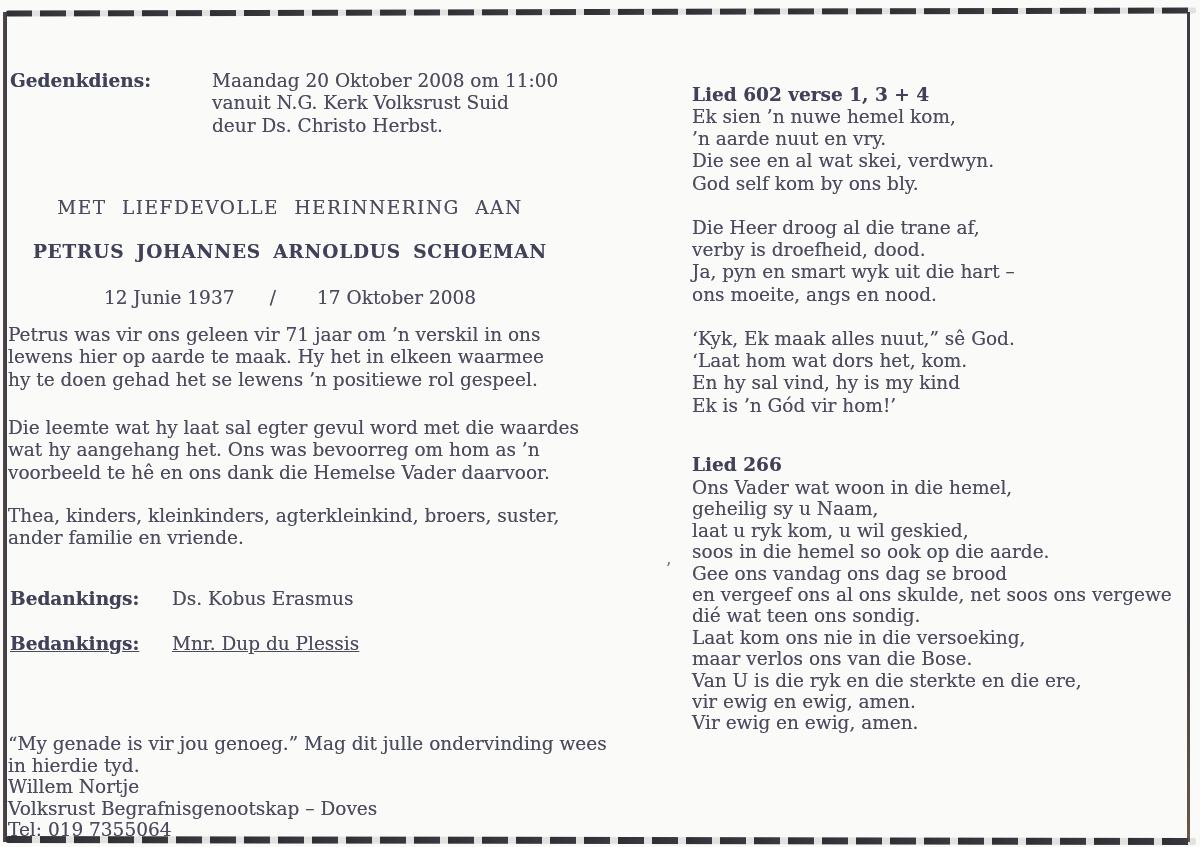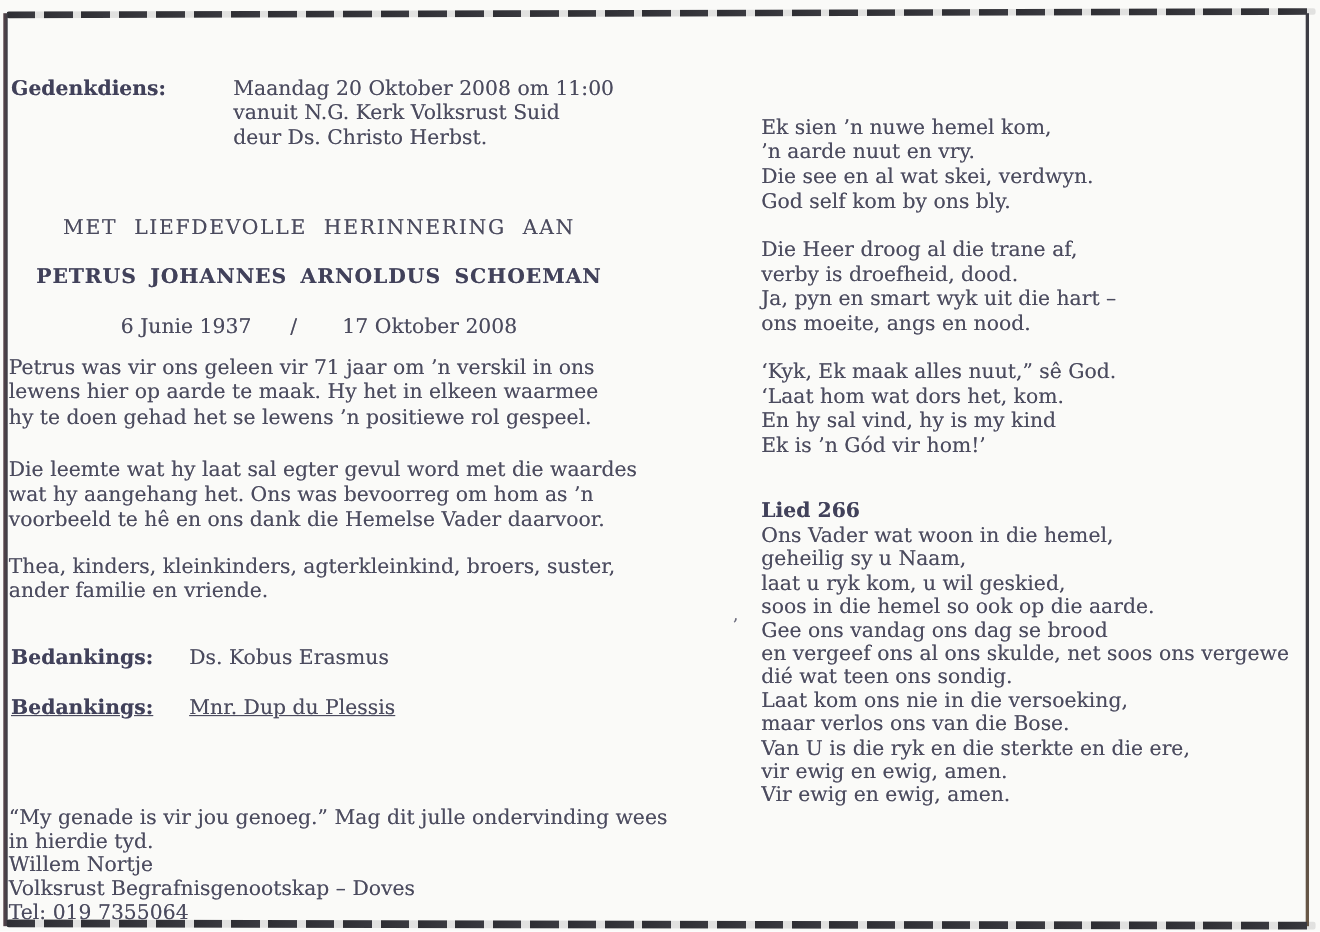--- a/index.html
+++ b/index.html
@@ -88,21 +88,21 @@
     <span class="lbl">Gedenkdiens:</span>
     <span class="multiline">Maandag 20 Oktober 2008 om 11:00
 vanuit N.G. Kerk Volksrust Suid
 deur Ds. Christo Herbst.</span>
   </div>
 
   <div class="block deceased-name">PETRUS JOHANNES ARNOLDUS SCHOEMAN</div>
 
   <div class="block heading">MET LIEFDEVOLLE HERINNERING AAN</div>
 
-  <div class="block life-dates">6 Junie 1937      /       17 Oktober 2008</div>
+  <div class="block life-dates">12 Junie 1937      /       17 Oktober 2008</div>
 
   <div class="block para-1 multiline">Petrus was vir ons geleen vir 71 jaar om ’n verskil in ons
 lewens hier op aarde te maak.  Hy het in elkeen waarmee
 hy te doen gehad het se lewens ’n positiewe rol gespeel.</div>
 
   <div class="block para-2 multiline">Die leemte wat hy laat sal egter gevul word met die waardes
 wat hy aangehang het.  Ons was bevoorreg om hom as ’n
 voorbeeld te hê en ons dank die Hemelse Vader daarvoor.</div>
 
   <div class="block para-3 multiline">Thea, kinders, kleinkinders, agterkleinkind, broers, suster,
@@ -117,20 +117,21 @@
     <span class="lbl">Bedankings:</span>
     <span>Mnr. Dup du Plessis</span>
   </div>
 
   <div class="block footer-block multiline">“My genade is vir jou genoeg.”  Mag dit julle ondervinding wees
 in hierdie tyd.
 Willem Nortje
 Volksrust Begrafnisgenootskap – Doves
 Tel: 019 7355064</div>
 
+  <div class="block hymn1-title bold">Lied 602 verse 1, 3 + 4</div>
   <div class="block hymn1-body multiline">Ek sien ’n nuwe hemel kom,
 ’n aarde nuut en vry.
 Die see en al wat skei, verdwyn.
 God self kom by ons bly.
 
 Die Heer droog al die trane af,
 verby is droefheid, dood.
 Ja, pyn en smart wyk uit die hart –
 ons moeite, angs en nood.
 

